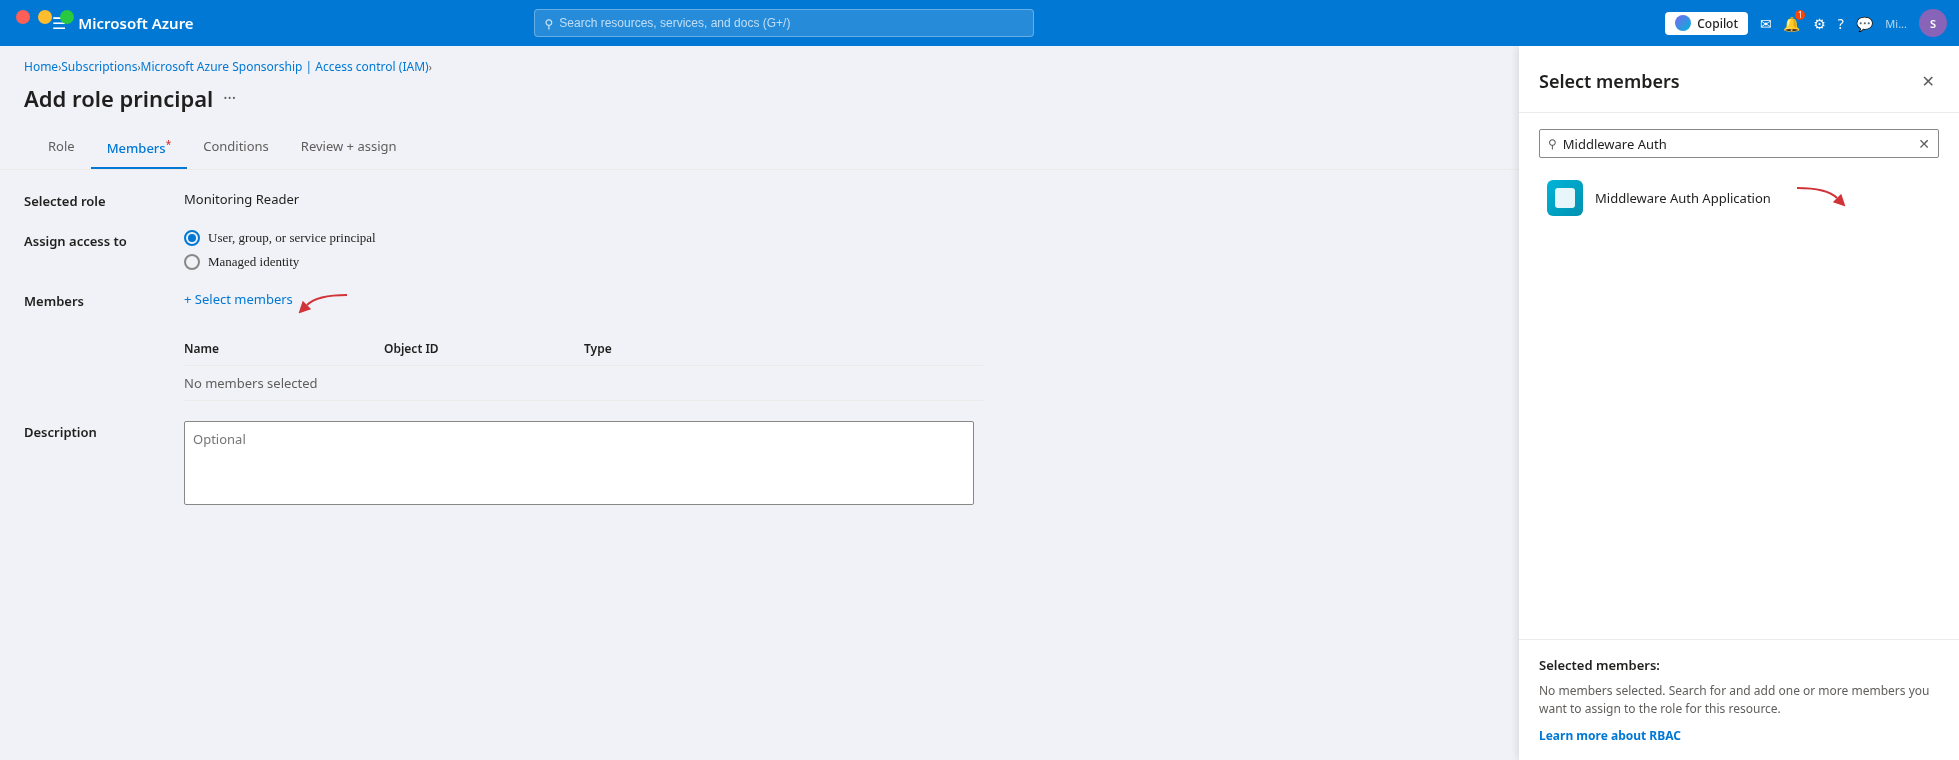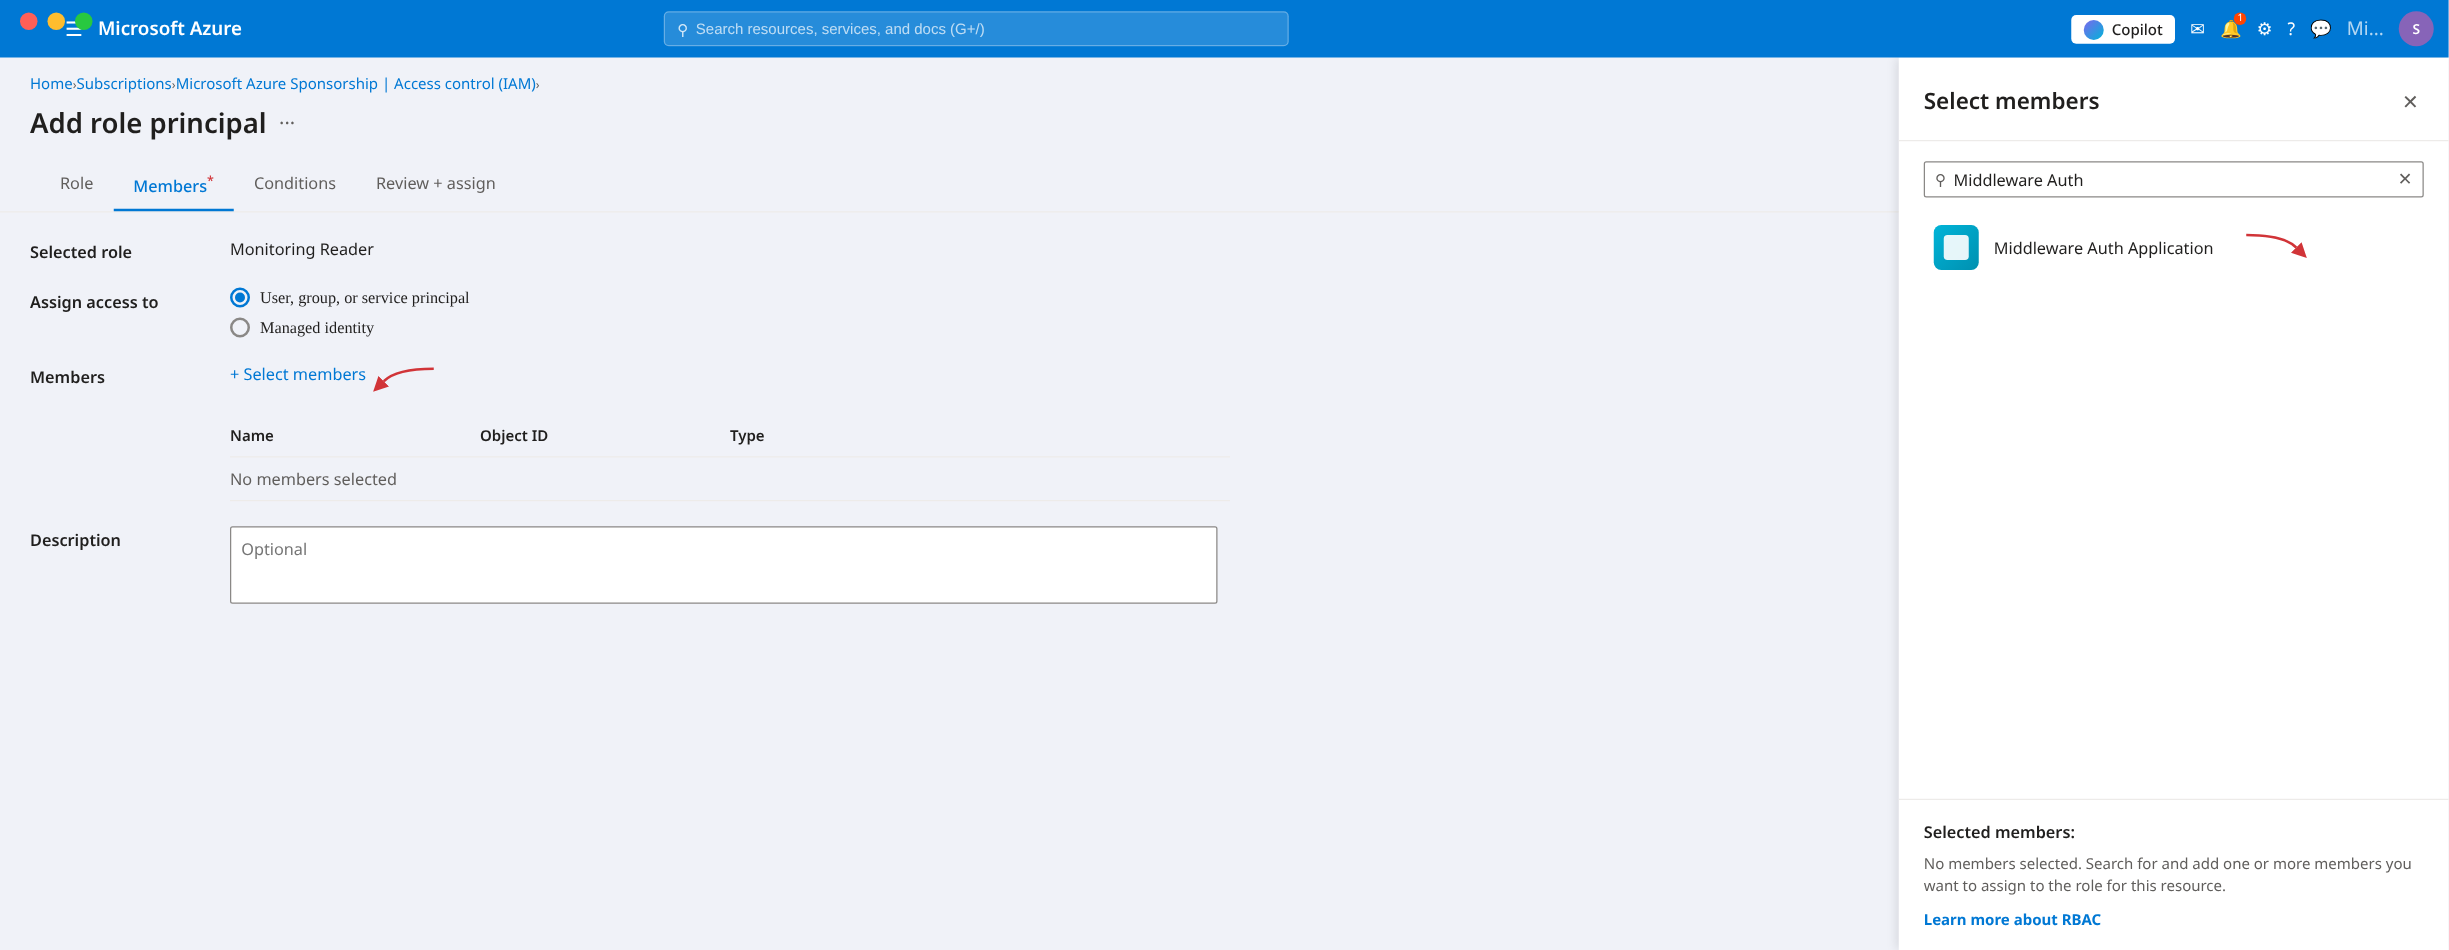--- a/index.html
+++ b/index.html
@@ -82,21 +82,21 @@
     .topnav-search input::placeholder { color: rgba(255,255,255,0.7); }
     .topnav-search-icon { color: rgba(255,255,255,0.8); margin-right: 6px; font-size: 12px; }
     .topnav-right {
       display: flex;
       align-items: center;
       gap: 12px;
       margin-left: auto;
     }
     .copilot-btn {
       display: flex;
-      align-items: flex-end;
+      align-items: flex-start;
       gap: 6px;
       background: white;
       border-radius: 4px;
       padding: 3px 10px;
       font-size: 12px;
       font-weight: 500;
       color: #201f1e;
       cursor: pointer;
     }
     .copilot-icon {
@@ -275,21 +275,21 @@
       font-size: 13px;
       color: #605e5c;
       border-bottom: 1px solid #edebe9;
     }
     .members-table th:nth-child(1), .members-table td:nth-child(1) { width: 200px; }
     .members-table th:nth-child(2), .members-table td:nth-child(2) { width: 200px; }
 
     
     .desc-textarea {
       width: 790px;
-      height: 62px;
+      height: 84px;
       border: 1px solid #8a8886;
       border-radius: 2px;
       padding: 8px;
       font-size: 13px;
       font-family: inherit;
       color: #a19f9d;
       resize: none;
       outline: none;
     }
 
@@ -433,21 +433,21 @@
       <span>Copilot</span>
     </div>
     <div class="topnav-icon-btn">✉</div>
     <div class="topnav-icon-btn" style="position:relative;">
       🔔
       <span class="nav-badge">1</span>
     </div>
     <div class="topnav-icon-btn">⚙</div>
     <div class="topnav-icon-btn">?</div>
     <div class="topnav-icon-btn">💬</div>
-    <span style="color:rgba(255,255,255,0.7); font-size:15px;">Mi...</span>
+    <span style="color:rgba(255,255,255,0.7); font-size:11px;">Mi...</span>
     <div class="avatar">S</div>
   </div>
 </div>
 
 <div class="main-area">
 
   <div class="breadcrumb">
     <span class="breadcrumb-item">Home</span>
     <span class="breadcrumb-sep">›</span>
     <span class="breadcrumb-item">Subscriptions</span>

